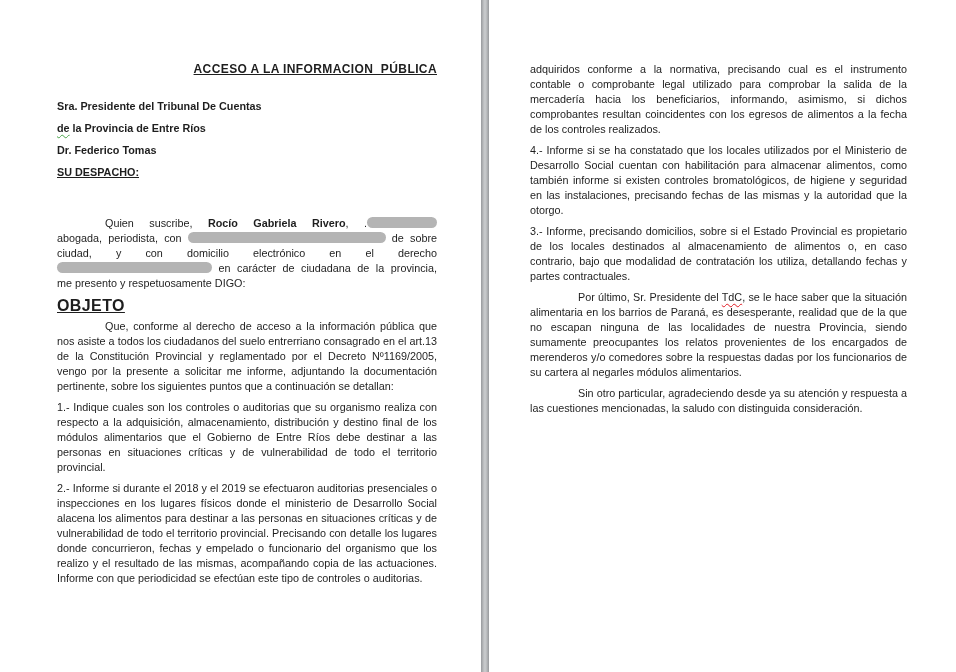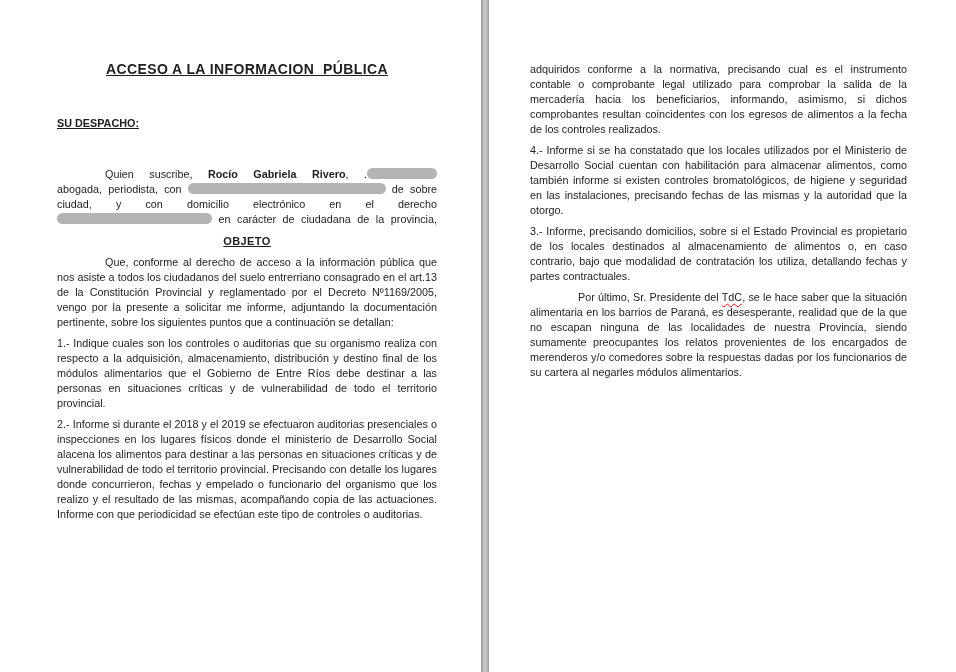--- a/index.html
+++ b/index.html
@@ -19,63 +19,70 @@
     -webkit-font-smoothing:antialiased;
   }
   .divider{
     position:absolute;left:481px;top:0;width:8px;height:672px;
     background:linear-gradient(90deg,var(--divider-edge) 0%,var(--divider-core) 40%,var(--divider-core) 60%,var(--divider-edge) 100%);
   }
   .col{position:absolute;top:62px;}
   .col.left{left:57px;width:380px;}
   .col.right{left:530px;width:377px;}
   .doc-title{
-    text-align:center;font-weight:bold;font-size:14px;letter-spacing:.4px;
-    text-decoration:underline;margin:0 0 39px 0;white-space:pre;
+    text-align:right;font-weight:bold;font-size:12px;letter-spacing:.4px;
+    text-decoration:underline;margin:0 0 22px 0;white-space:pre;
   }
   .rline{font-weight:bold;margin:0 0 7px 0;}
   .despacho{font-weight:bold;text-decoration:underline;margin:0 0 36px 0;}
   .intro{margin:0 0 7px 0;}
   .iline{display:block;text-align:justify;}
   .iline.just{text-align-last:justify;}
   .heading{
-    text-align:center;font-weight:bold;font-size:11px;letter-spacing:.4px;
+    font-weight:bold;font-size:16px;letter-spacing:.4px;
     text-decoration:underline;margin:0 0 6px 0;
   }
   .para{margin:0 0 6px 0;text-align:justify;hyphens:none;}
   .b{font-weight:bold;}
   .redact{
     display:inline-block;height:11px;border-radius:6px;
     background:var(--redaction);vertical-align:-1px;
   }
   .sq-red{text-decoration:underline wavy var(--sq-red);text-decoration-thickness:1px;text-underline-offset:2px;text-decoration-skip-ink:none;}
   .sq-green{text-decoration:underline wavy var(--sq-green);text-decoration-thickness:1px;text-underline-offset:2px;text-decoration-skip-ink:none;}
 </style>
 </head>
 <body>
 
 <div class="divider"></div>
 
 <div class="col left">
   <div class="doc-title">ACCESO A LA INFORMACION  PÚBLICA</div>
+  <div id="recipient">
+      <div class="rline"><span class="b">Sra. Presidente del Tribunal De Cuentas</span></div>
+      <div class="rline"><span class="b sq-green">de</span><span class="b"> la Provincia de Entre Ríos</span></div>
+      <div class="rline"><span class="b">Dr. Federico Tomas</span></div>
+    </div>
   <div class="despacho">SU DESPACHO:</div>
   <div class="intro" id="intro">
       <span class="iline just" style="text-indent: 48px; margin-top: 12px;"><span>Quien suscribe, </span><span class="b">Rocío Gabriela Rivero</span><span>, .</span><span class="redact" style="width: 70px;"></span></span>
       <span class="iline just"><span>abogada, periodista, con </span><span class="redact" style="width: 198px;"></span><span> de sobre</span></span>
       <span class="iline just"><span>ciudad, y con domicilio electrónico en el derecho</span></span>
       <span class="iline just"><span class="redact" style="width: 155px;"></span><span> en carácter de ciudadana de la provincia,</span></span>
+      <span class="iline"><span>me presento y respetuosamente DIGO:</span></span>
     </div>
   <div class="heading">OBJETO</div>
   <div id="left-paras">
       <p class="para" style="text-indent: 48px;"><span>Que, conforme al derecho de acceso a la información pública que nos asiste a todos los ciudadanos del suelo entrerriano consagrado en el art.13 de la Constitución Provincial y reglamentado por el Decreto Nº1169/2005, vengo por la presente a solicitar me informe, adjuntando la documentación pertinente, sobre los siguientes puntos que a continuación se detallan:</span></p>
       <p class="para"><span>1.- Indique cuales son los controles o auditorias que su organismo realiza con respecto a la adquisición, almacenamiento, distribución y destino final de los módulos alimentarios que el Gobierno de Entre Ríos debe destinar a las personas en situaciones críticas y de vulnerabilidad de todo el territorio provincial.</span></p>
       <p class="para"><span>2.- Informe si durante el 2018 y el 2019 se efectuaron auditorias presenciales o inspecciones en los lugares físicos donde el ministerio de Desarrollo Social alacena los alimentos para destinar a las personas en situaciones críticas y de vulnerabilidad de todo el territorio provincial. Precisando con detalle los lugares donde concurrieron, fechas y empelado o funcionario del organismo que los realizo y el resultado de las mismas, acompañando copia de las actuaciones. Informe con que periodicidad se efectúan este tipo de controles o auditorias.</span></p>
     </div>
 </div>
 
 <div class="col right">
   <div id="right-paras">
       <p class="para"><span>adquiridos conforme a la normativa, precisando cual es el instrumento contable o comprobante legal utilizado para comprobar la salida de la mercadería hacia los beneficiarios, informando, asimismo, si dichos comprobantes resultan coincidentes con los egresos de alimentos a la fecha de los controles realizados.</span></p>
       <p class="para"><span>4.- Informe si se ha constatado que los locales utilizados por el Ministerio de Desarrollo Social cuentan con habilitación para almacenar alimentos, como también informe si existen controles bromatológicos, de higiene y seguridad en las instalaciones, precisando fechas de las mismas y la autoridad que la otorgo.</span></p>
       <p class="para"><span>3.- Informe, precisando domicilios, sobre si el Estado Provincial es propietario de los locales destinados al almacenamiento de alimentos o, en caso contrario, bajo que modalidad de contratación los utiliza, detallando fechas y partes contractuales.</span></p>
       <p class="para" style="text-indent: 48px;"><span>Por último, Sr. Presidente del </span><span class="sq-red">TdC</span><span>, se le hace saber que la situación alimentaria en los barrios de Paraná, es desesperante, realidad que de la que no escapan ninguna de las localidades de nuestra Provincia, siendo sumamente preocupantes los relatos provenientes de los encargados de merenderos y/o comedores sobre la respuestas dadas por los funcionarios de su cartera al negarles módulos alimentarios.</span></p>
+      <p class="para" style="text-indent: 48px;"><span>Sin otro particular, agradeciendo desde ya su atención y respuesta a las cuestiones mencionadas, la saludo con distinguida consideración.</span></p>
     </div>
 </div>
 
 </body></html>

